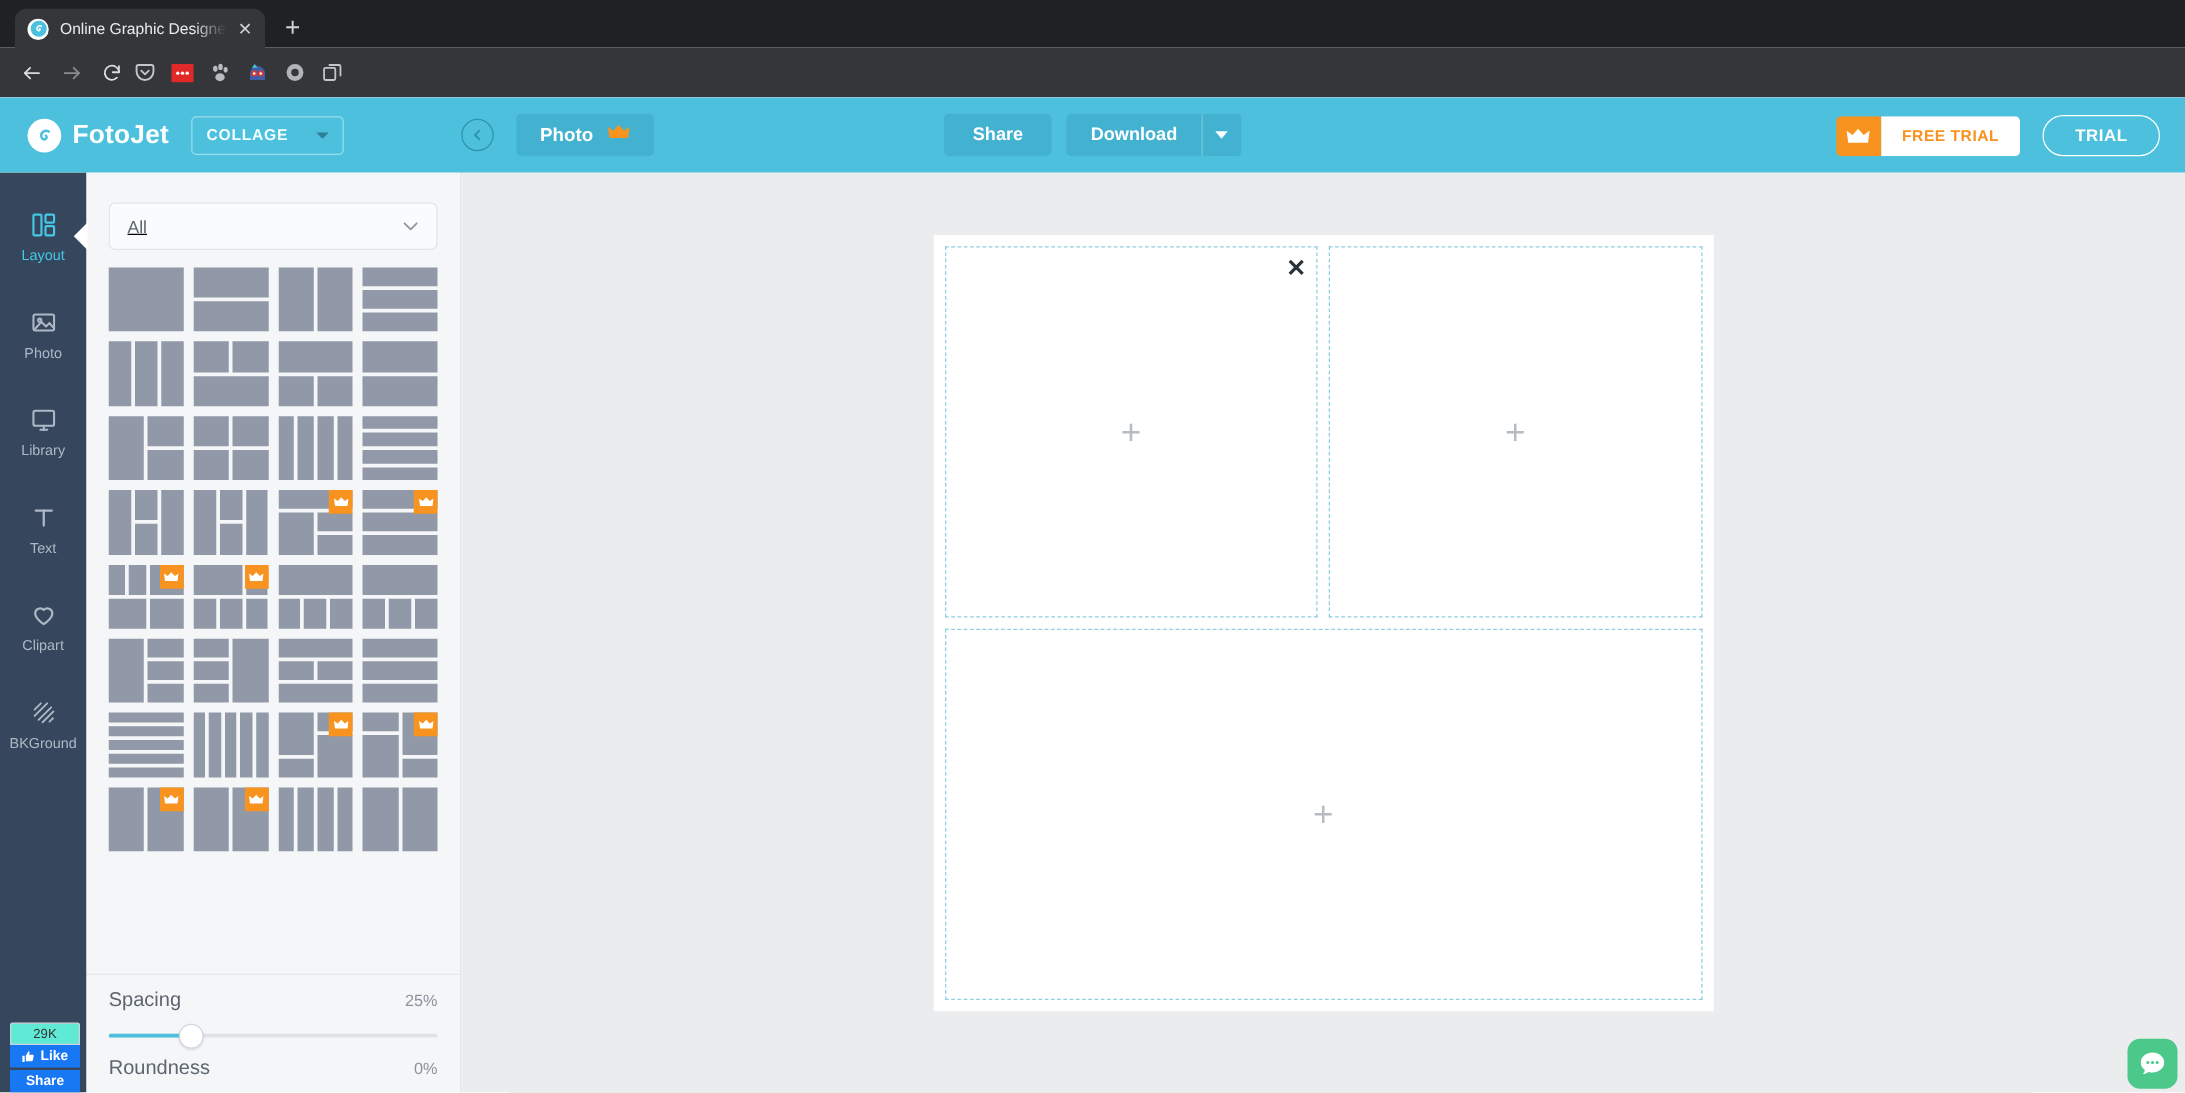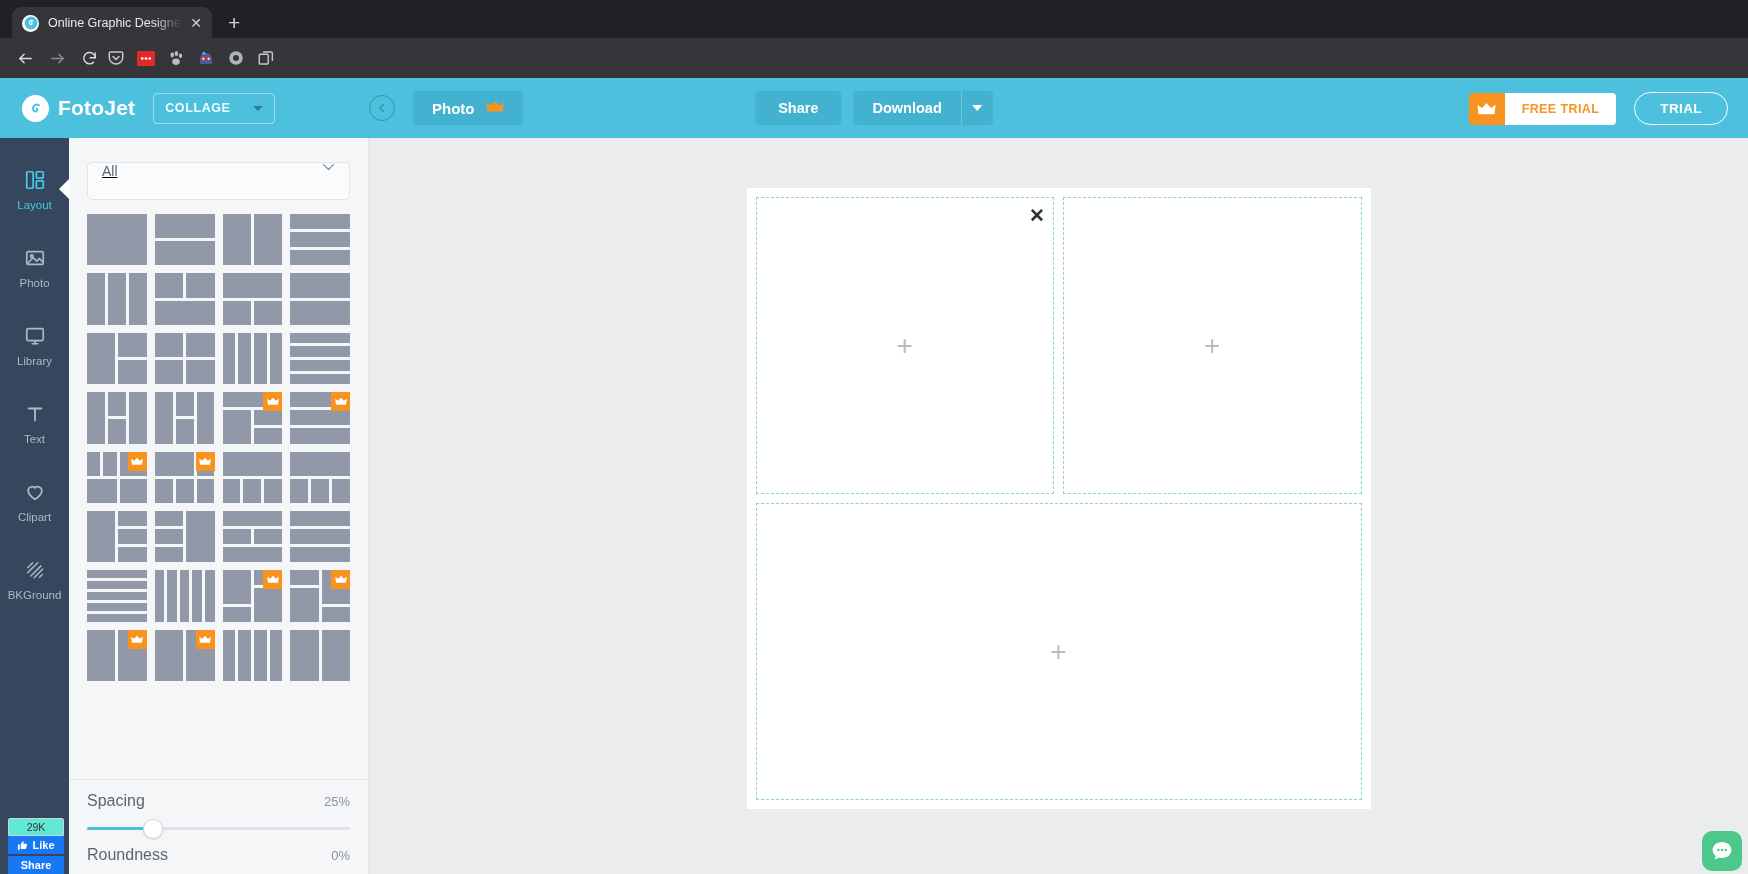--- a/index.html
+++ b/index.html
@@ -175,21 +175,21 @@
   }
 
   .panel {
     width: 300px; background: #f5f6f7; flex: none;
     display: flex; flex-direction: column; border-right: 1px solid #e3e5e8;
   }
   .panel-scroll { flex: 1; overflow: hidden; padding: 0 18px; }
   .filter-select {
     margin: 24px 0 14px; height: 38px; background: #fafbfc;
     border: 1px solid #e1e4e8; border-radius: 5px;
-    display: flex; justify-content: space-between;
+    display: flex; align-items: center; justify-content: space-between;
     padding: 0 14px;
     text-decoration: underline;
   }
   .filter-select .t { font-size: 14px; color: #5c6570; }
   .chev { width: 13px; height: 8px; }
   .chev svg { display: block; }
 
   .layout-grid { display: grid; grid-template-columns: repeat(4, 1fr); gap: 8px 8px; }
   .thumb {
     aspect-ratio: 1 / 0.86; background: #f5f6f7; position: relative;

